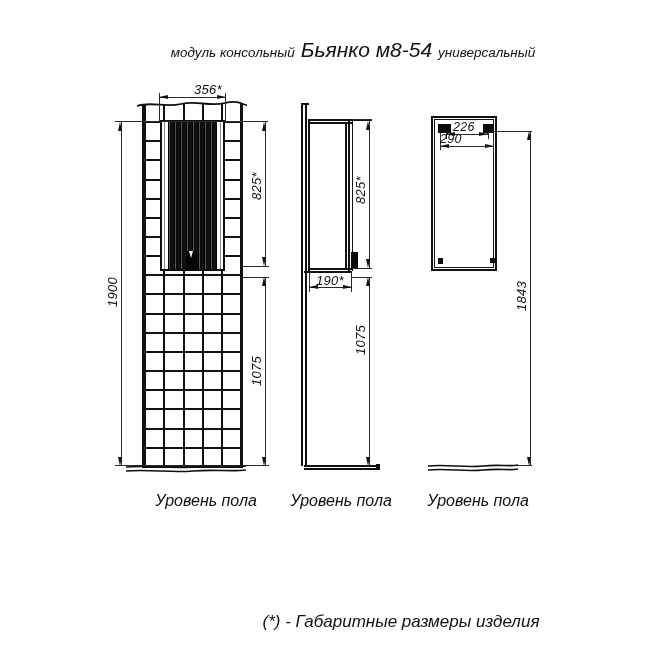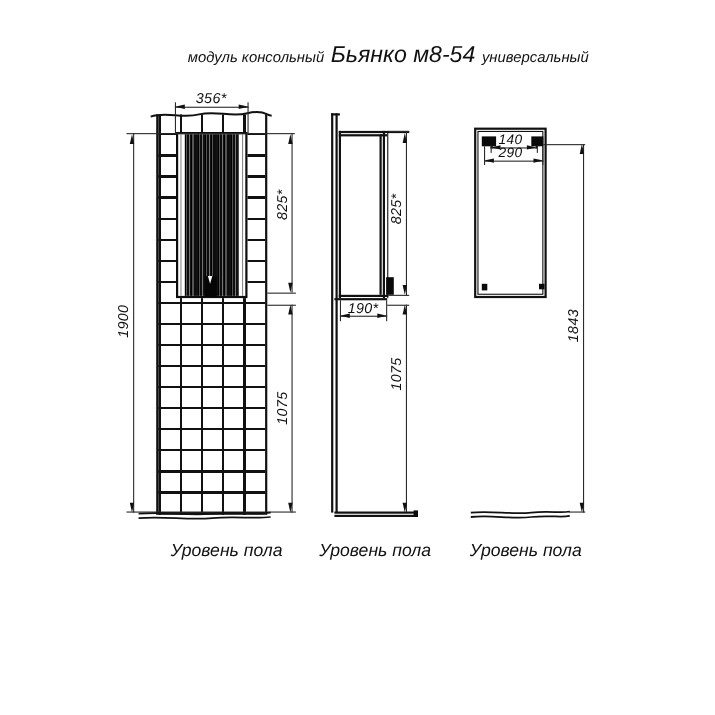--- a/index.html
+++ b/index.html
@@ -67,21 +67,21 @@
       <div class="edge-r"></div>
     </div>
     <div class="handle"></div>
     <div class="handle-notch"></div>
 
     <div class="tln" style="left:159px;top:93px;width:1px;height:28px"></div>
     <div class="tln" style="left:225px;top:93px;width:1px;height:28px"></div>
     <div class="tln" style="left:159px;top:97px;width:67px;height:1px"></div>
     <div class="al" style="left:159px;top:95px"></div>
     <div class="ar" style="left:217px;top:95px"></div>
-    <div class="dim" style="left:192px;top:89px">356*</div>
+    <div class="dim" style="left:208px;top:89px">356*</div>
 
     <div class="tln" style="left:115px;top:121px;width:153px;height:1px"></div>
     <div class="tln" style="left:115px;top:465px;width:154px;height:1px"></div>
     <div class="tln" style="left:121px;top:121px;width:1px;height:345px"></div>
     <div class="au" style="left:118px;top:122px"></div>
     <div class="ad" style="left:118px;top:457px"></div>
     <div class="dim rot" style="left:112px;top:292px">1900</div>
 
     <div class="tln" style="left:243px;top:266px;width:26px;height:1px"></div>
     <div class="tln" style="left:265px;top:121px;width:1px;height:145px"></div>
@@ -153,40 +153,41 @@
     <div class="blk" style="left:486.5px;top:132px;width:2px;height:3px"></div>
 
     <div class="blk" style="left:438px;top:258px;width:5px;height:5.5px"></div>
     <div class="blk" style="left:490px;top:258px;width:5px;height:5px"></div>
 
     <div class="tln" style="left:446px;top:132px;width:1px;height:7px"></div>
     <div class="tln" style="left:488px;top:132px;width:1px;height:7px"></div>
     <div class="tln" style="left:446px;top:134px;width:42px;height:1px"></div>
     <div class="al" style="left:446px;top:132px"></div>
     <div class="ar" style="left:479px;top:132px"></div>
-    <div class="dim small-dim" style="left:464px;top:127px">140</div>
+    <div class="dim small-dim" style="left:464px;top:127px">226</div>
 
     <div class="tln" style="left:440px;top:133px;width:1px;height:17px"></div>
     <div class="tln" style="left:493px;top:133px;width:1px;height:17px"></div>
     <div class="tln" style="left:440px;top:146px;width:54px;height:1px"></div>
     <div class="al" style="left:440px;top:144px"></div>
     <div class="ar" style="left:485px;top:144px"></div>
-    <div class="dim small-dim" style="left:464px;top:139px">290</div>
+    <div class="dim small-dim" style="left:451px;top:139px">290</div>
 
     <div class="tln" style="left:494px;top:131px;width:38px;height:1px"></div>
     <div class="tln" style="left:517px;top:465px;width:15px;height:1px"></div>
     <div class="tln" style="left:530px;top:131px;width:1px;height:335px"></div>
     <div class="au" style="left:527px;top:131px"></div>
     <div class="ad" style="left:527px;top:457px"></div>
     <div class="dim rot" style="left:521px;top:296px">1843</div>
 
     <svg style="left:427px;top:463px" width="92" height="10" viewBox="0 0 92 10">
       <path d="M1,3 C 20,1 38,5 56,3 S 82,4 91,2" fill="none" stroke="#111" stroke-width="1.6"></path>
       <path d="M1,7 C 20,5 38,9 56,7 S 82,8 91,6" fill="none" stroke="#111" stroke-width="1.6"></path>
     </svg>
   </div>
 
   <div class="floor-label" style="left:206px">Уровень пола</div>
   <div class="floor-label" style="left:341px">Уровень пола</div>
   <div class="floor-label" style="left:478px">Уровень пола</div>
 
+  <div class="footnote">(*) - Габаритные размеры изделия</div>
 
 </div>
 
 </body></html>

